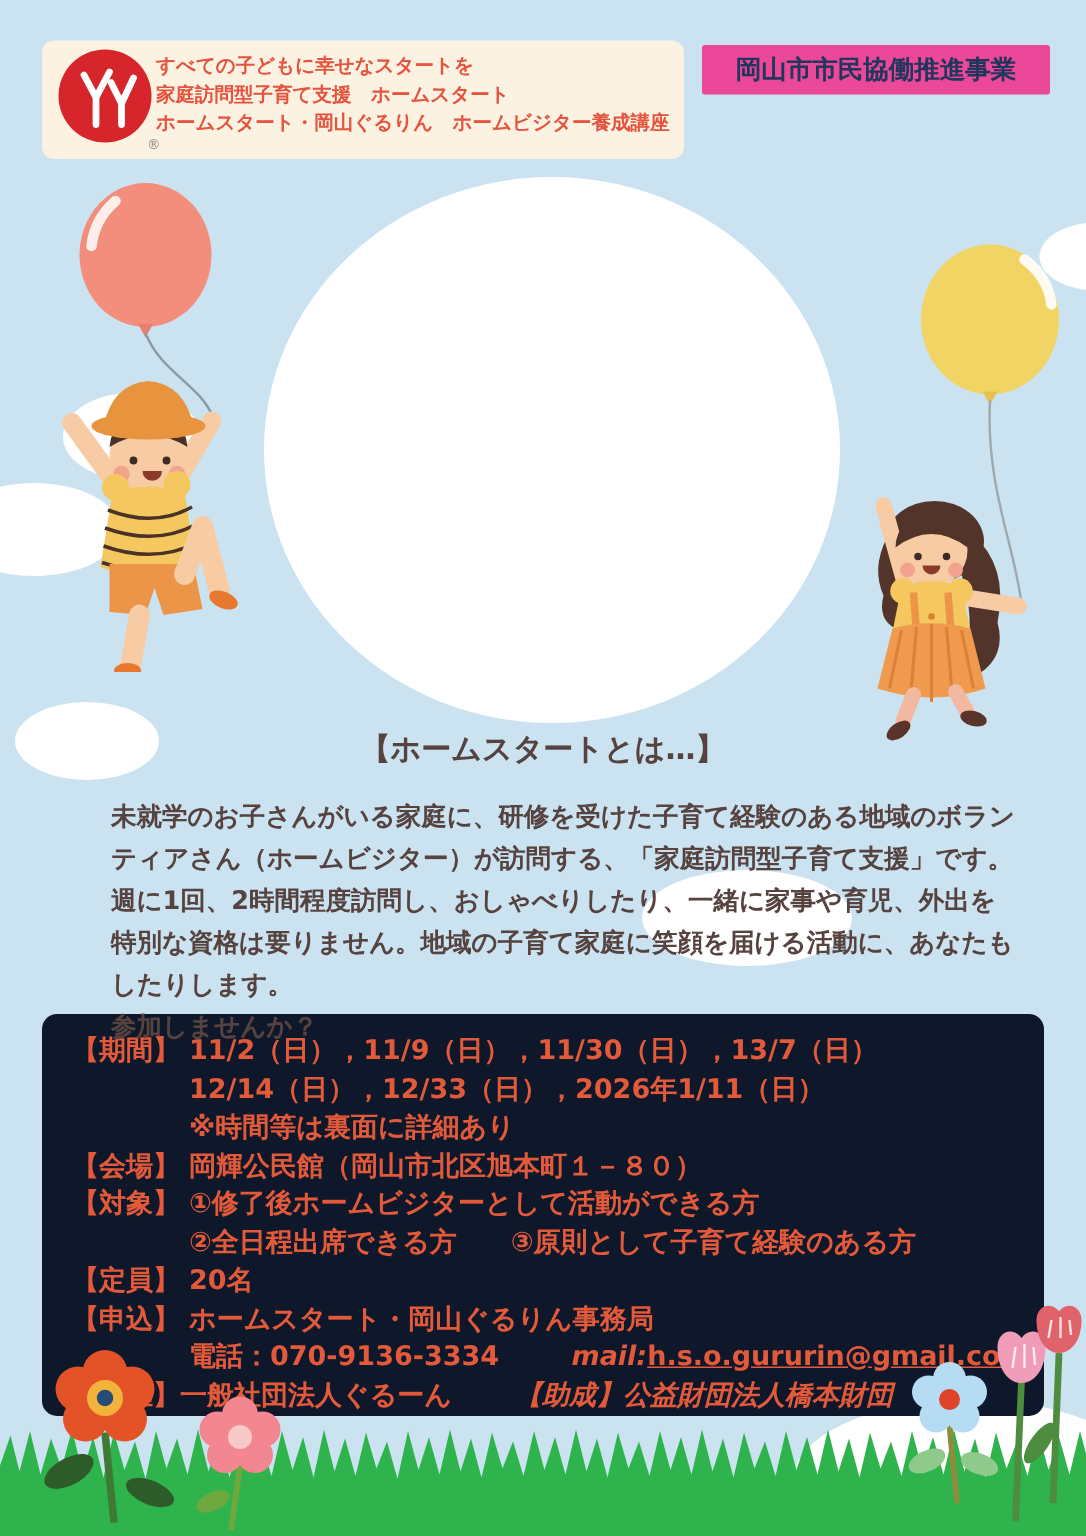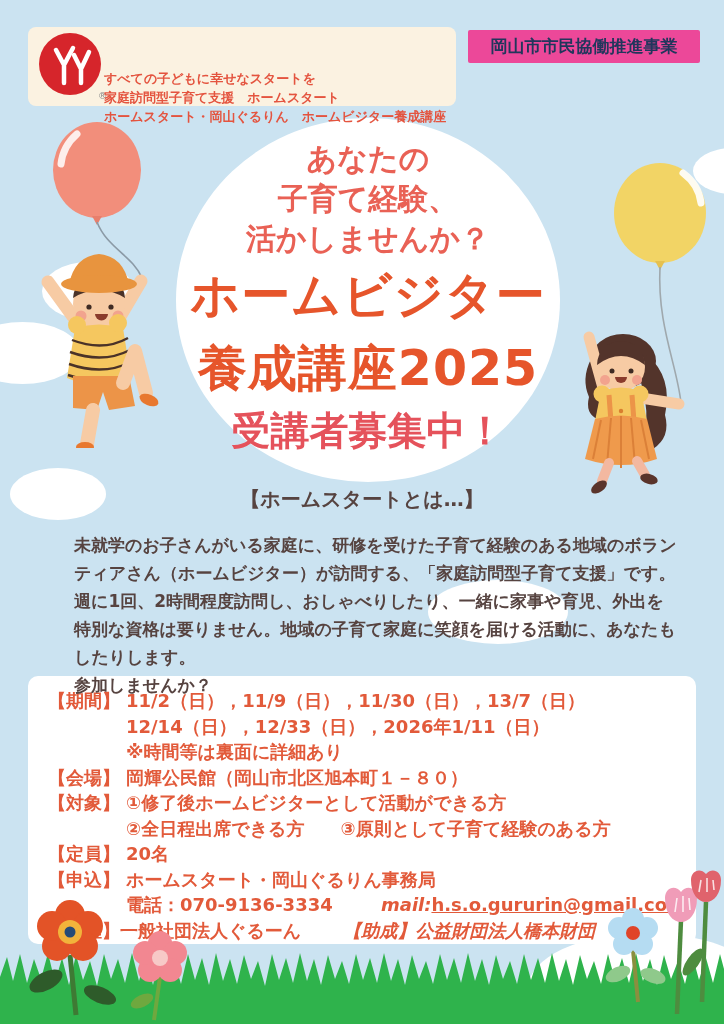--- a/index.html
+++ b/index.html
@@ -25,21 +25,21 @@
   .recruit{font-size:39px;line-height:48px;font-weight:700;color:#E5525B;margin-top:2px;white-space:nowrap;}
 
   .illu{position:absolute;z-index:3;}
 
   .about-heading{position:absolute;left:0;top:486px;width:724px;text-align:center;
     font-size:20px;font-weight:700;color:#564340;z-index:3;}
   .about-body{position:absolute;left:74px;top:531px;width:606px;font-size:17px;
     line-height:28px;font-weight:700;color:#564340;z-index:3;white-space:nowrap;}
 
   .details-box{position:absolute;left:28px;top:676px;width:668px;height:268px;
-    background:#ffffff;border-radius:10px;padding:12px 20px;box-sizing:border-box;
+    background:#0f172a;border-radius:10px;padding:12px 20px;box-sizing:border-box;
     color:#E25A3A;font-weight:700;font-size:18px;line-height:25.5px;z-index:2;overflow:hidden;}
   .d-row{display:flex;}
   .d-label{width:78px;flex:none;white-space:nowrap;}
   .d-content{flex:1;white-space:nowrap;}
   .mail-address{text-decoration:underline;}
   .gap-left{margin-left:42px;font-style:italic;}
 
   .grass-svg{position:absolute;left:0;bottom:0;z-index:5;}
   .flowers-left{position:absolute;left:10px;top:885px;z-index:6;}
   .flowers-right{position:absolute;left:605px;top:862px;z-index:6;}
@@ -126,35 +126,27 @@
 
   <div class="header-box" style="z-index:5;"></div>
   <svg class="logo-svg" style="z-index:6;" width="72" height="74" viewBox="0 0 72 74">
     <circle cx="34" cy="33" r="31" fill="#D6252B"></circle>
     <g stroke="#FFFFFF" stroke-width="4.5" stroke-linecap="round" fill="none">
       <path d="M20,19 L28,34 M37,17 L28,34 M28,34 L28,52"></path>
       <path d="M38,24 L45,38 M53,21 L45,38 M45,38 L45,52"></path>
     </g>
     <text x="62" y="68" font-size="9" fill="#8A8A8A">®</text>
   </svg>
-  <div class="taglines" style="z-index:6;margin-top:34px;">
+  <div class="taglines" style="z-index:6;">
     <div>すべての子どもに幸せなスタートを</div>
     <div>家庭訪問型子育て支援　ホームスタート</div>
     <div>ホームスタート・岡山ぐるりん　ホームビジター養成講座</div>
   </div>
   <div class="badge" style="z-index:5;">岡山市市民協働推進事業</div>
 
-  <div class="hero-text">
-    <div class="catch">あなたの</div>
-    <div class="catch">子育て経験、</div>
-    <div class="catch">活かしませんか？</div>
-    <div class="big-title">ホームビジター</div>
-    <div class="big-title">養成講座2025</div>
-    <div class="recruit">受講者募集中！</div>
-  </div>
 
   <div class="about-heading">【ホームスタートとは…】</div>
   <div class="about-body">
     <div>未就学のお子さんがいる家庭に、研修を受けた子育て経験のある地域のボラン</div>
     <div>ティアさん（ホームビジター）が訪問する、「家庭訪問型子育て支援」です。</div>
     <div>週に1回、2時間程度訪問し、おしゃべりしたり、一緒に家事や育児、外出を</div>
     <div>特別な資格は要りません。地域の子育て家庭に笑顔を届ける活動に、あなたも</div>
     <div>したりします。</div>
     <div>参加しませんか？</div>
   </div>

